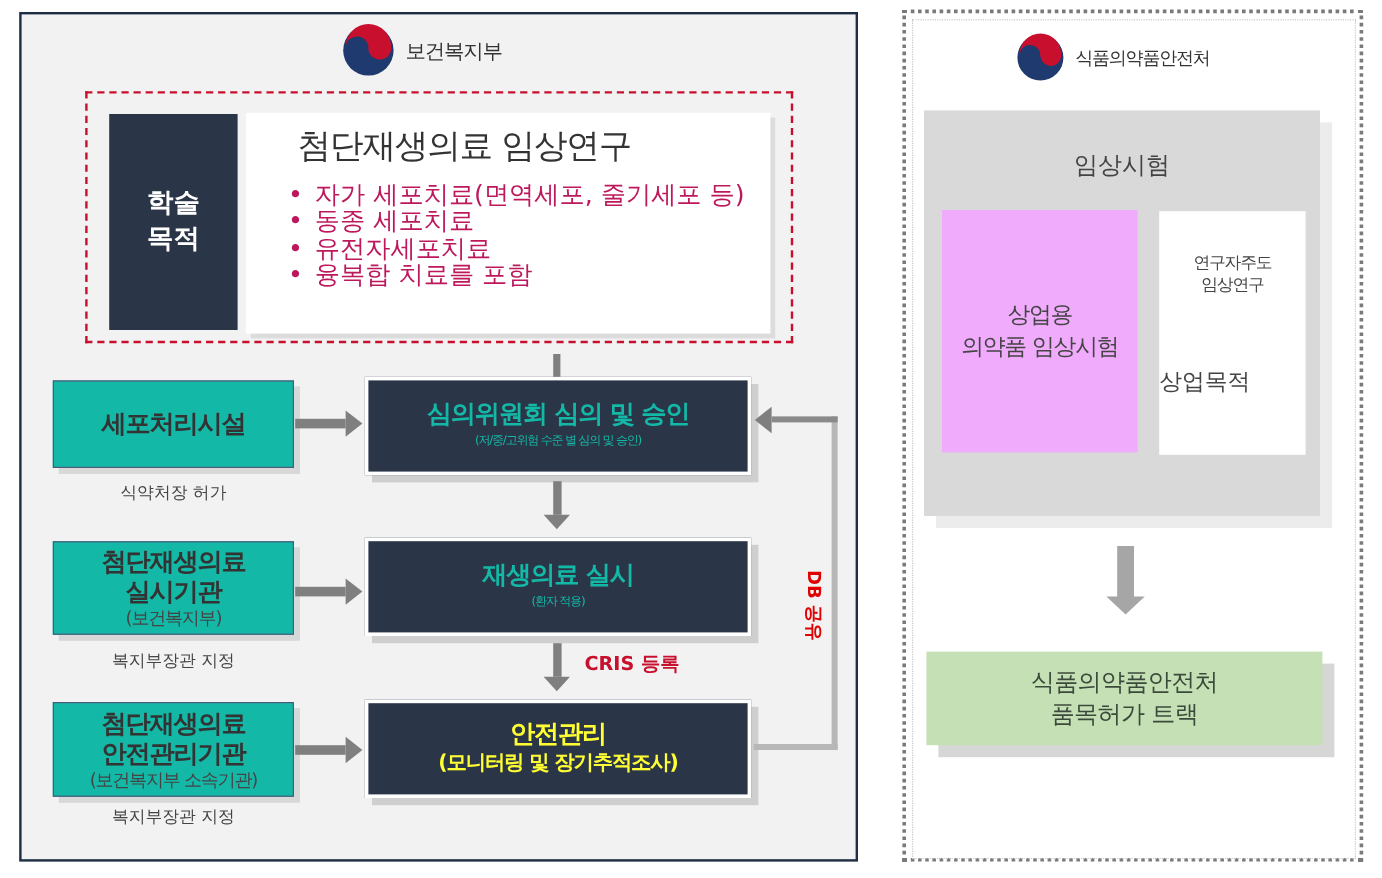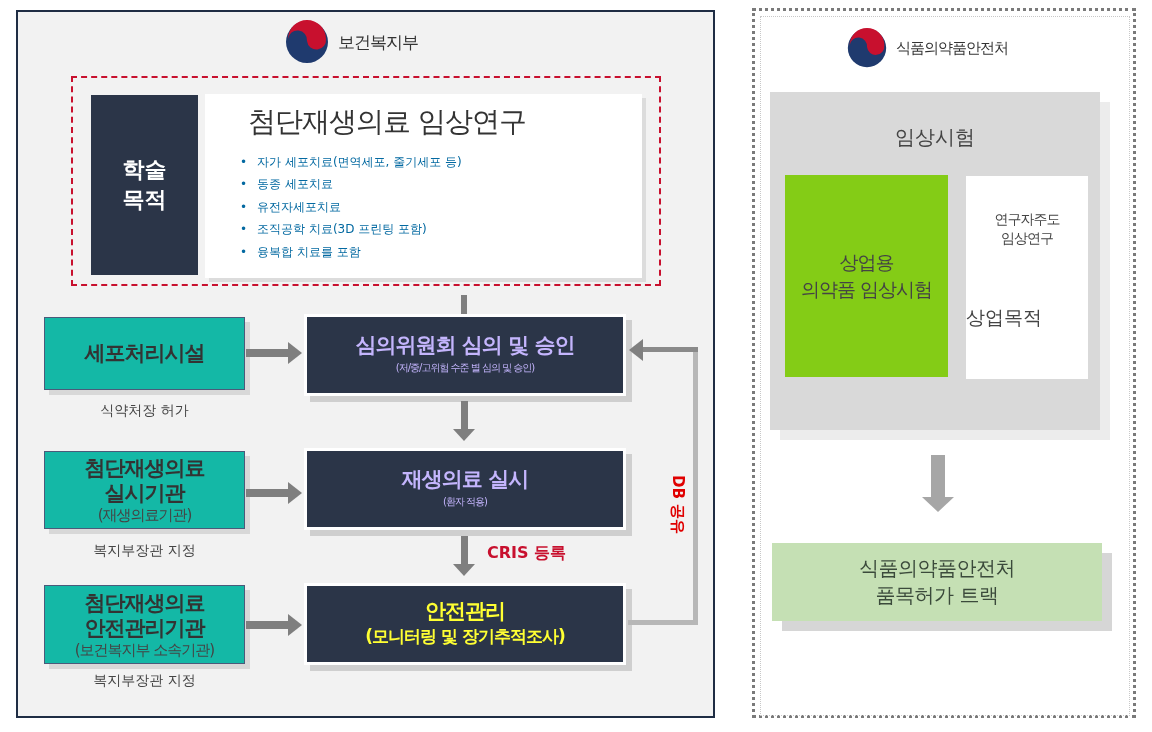--- a/index.html
+++ b/index.html
@@ -28,35 +28,35 @@
     flex-direction: column;
   }
   #academic-card {
     left: 205px; top: 94px; width: 437px; height: 184px; background: #fff;
     box-shadow: 4px 4px 0 #dcdcdc;
   }
   #academic-title {
     left: 248px; top: 103px; font-size: 28px; color: #333; letter-spacing: -1px;
   }
   #academic-list {
-    left: 240px; top: 151px; font-size: 12px; color: #0369a1; line-height: 22.4px; list-style: none;
+    left: 240px; top: 151px; font-size: 21px; color: #be185d; line-height: 22.4px; list-style: none;
   }
   #academic-list li::before { content: "•"; margin-right: 10px; }
 
   .lightbox {
     background: #14b8a6; border: 1px solid #4b5a7a;
     display: flex; flex-direction: column; align-items: center; justify-content: center;
     text-align: center; color: #333; box-shadow: 5px 5px 0 #d8d8d8;
   }
   .lightbox .big { font-size: 21px; font-weight: bold; line-height: 25px; letter-spacing: -1px; }
   .lightbox .small { font-size: 15px; line-height: 18px; color: #444; letter-spacing: -1px; }
   .caption { font-size: 14px; color: #444; text-align: center; }
 
   .darkbox {
-    background: #2b3548; border: 3px solid #fff; color: #c4b5fd;
+    background: #2b3548; border: 3px solid #fff; color: #14b8a6;
     display: flex; flex-direction: column; align-items: center; justify-content: center;
     text-align: center; box-shadow: 6px 6px 0 #cfcfcf;
   }
   .darkbox .big { font-size: 21px; font-weight: bold; line-height: 25px; letter-spacing: -1px; }
   .darkbox .small { font-size: 10px; line-height: 19px; letter-spacing: -1px; }
 
   .hline { background: #7f7f7f; height: 8px; }
   .vline { background: #7f7f7f; width: 8px; }
   .arrow-r { width: 0; height: 0; border-top: 11px solid transparent; border-bottom: 11px solid transparent; border-left: 14px solid #7f7f7f; }
   .arrow-l { width: 0; height: 0; border-top: 11px solid transparent; border-bottom: 11px solid transparent; border-right: 14px solid #7f7f7f; }
@@ -76,21 +76,21 @@
   }
   #right-inner {
     left: 760px; top: 16px; width: 370px; height: 700px; border: 1px dotted #c8c8c8;
   }
   #trial-box {
     left: 770px; top: 92px; width: 330px; height: 338px; background: #d9d9d9;
     box-shadow: 10px 10px 0 #ececec;
   }
   #trial-title { left: 770px; top: 124px; width: 330px; text-align: center; font-size: 20px; color: #444; }
   #commercial-box {
-    left: 785px; top: 175px; width: 163px; height: 202px; background: #84cc16;
+    left: 785px; top: 175px; width: 163px; height: 202px; background: #f0abfc;
     display: flex; flex-direction: column; align-items: center; justify-content: center;
     font-size: 19px; color: #444; text-align: center; line-height: 27px; letter-spacing: -1px;
   }
   #investigator-box { left: 966px; top: 176px; width: 122px; height: 203px; background: #fff; }
   #investigator-label {
     left: 966px; top: 210px; width: 122px; text-align: center; font-size: 14px;
     color: #444; line-height: 19px; letter-spacing: -1px;
   }
   #commercial-purpose {
     left: 966px; top: 305px; width: 122px; text-align: left; font-size: 19px; color: #444;
@@ -121,35 +121,34 @@
 <div id="academic-side" class="abs">
   <span>학술</span>
   <span>목적</span>
 </div>
 <div id="academic-card" class="abs"></div>
 <div id="academic-title" class="abs">첨단재생의료 임상연구</div>
 <ul id="academic-list" class="abs">
   <li>자가 세포치료(면역세포, 줄기세포 등)</li>
   <li>동종 세포치료</li>
   <li>유전자세포치료</li>
-  <li>조직공학 치료(3D 프린팅 포함)</li>
   <li>융복합 치료를 포함</li>
 </ul>
 
 <div class="abs vline" style="left:461px; top:295px; height:20px; width:6px;"></div>
 
 <div class="abs lightbox" style="left:44px; top:317px; width:201px; height:73px;">
   <span class="big">세포처리시설</span>
 </div>
 <div class="abs caption" style="left:44px; top:402px; width:201px;">식약처장 허가</div>
 
 <div class="abs lightbox" style="left:44px; top:451px; width:201px; height:78px;">
   <span class="big">첨단재생의료</span>
   <span class="big">실시기관</span>
-  <span class="small">(재생의료기관)</span>
+  <span class="small">(보건복지부)</span>
 </div>
 <div class="abs caption" style="left:44px; top:542px; width:201px;">복지부장관 지정</div>
 
 <div class="abs lightbox" style="left:44px; top:585px; width:201px; height:79px;">
   <span class="big">첨단재생의료</span>
   <span class="big">안전관리기관</span>
   <span class="small">(보건복지부 소속기관)</span>
 </div>
 <div class="abs caption" style="left:44px; top:672px; width:201px;">복지부장관 지정</div>
 

